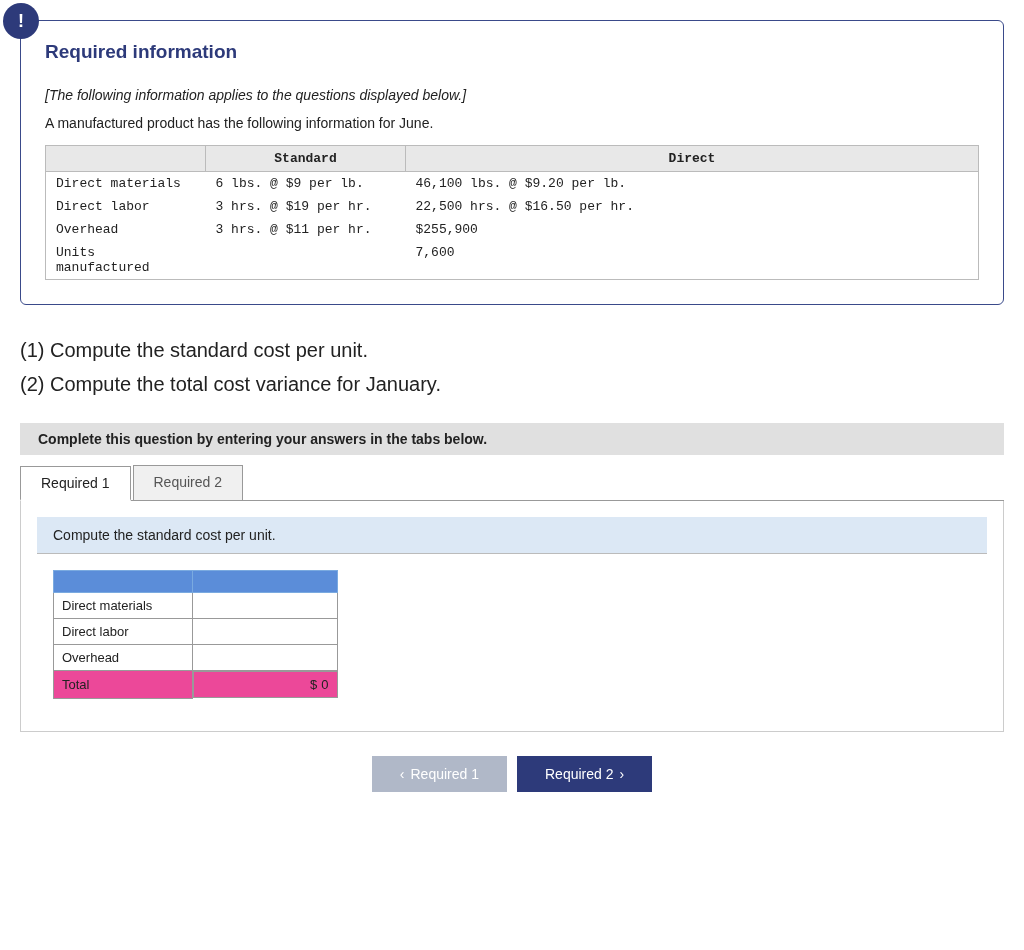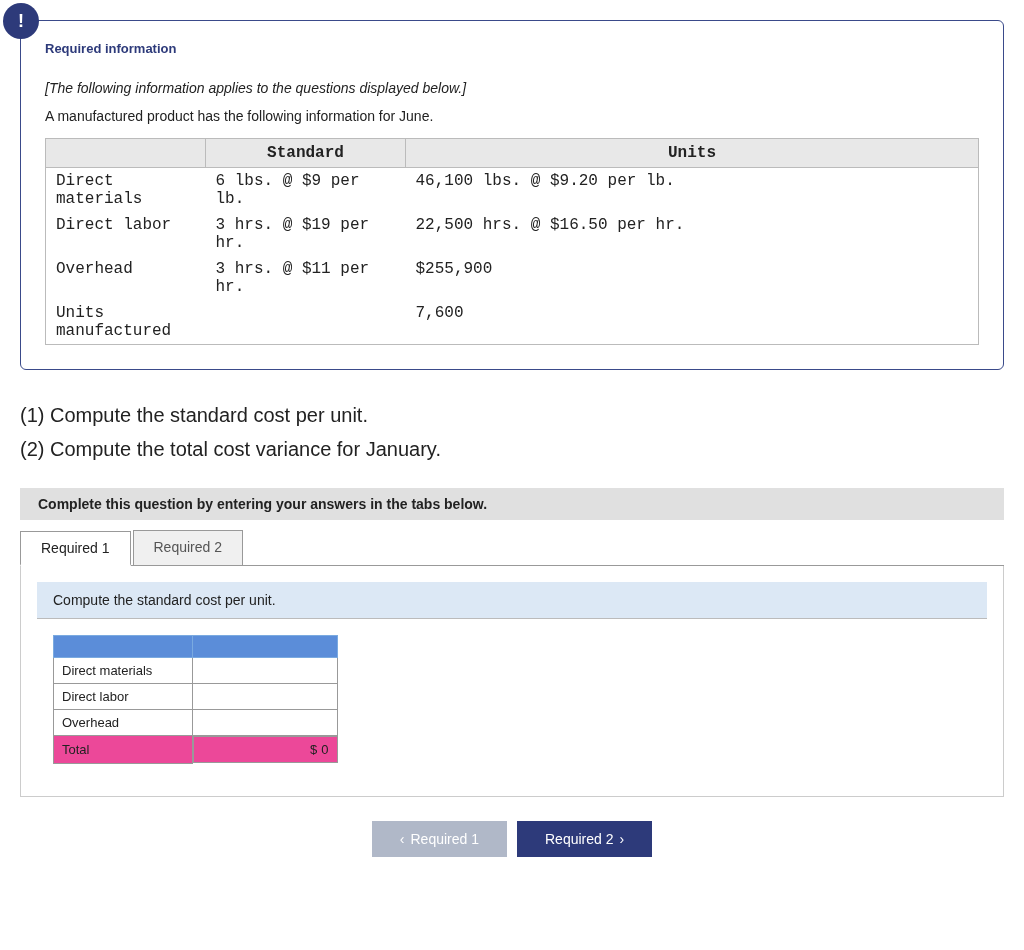--- a/index.html
+++ b/index.html
@@ -32,41 +32,41 @@
       color: #fff;
       font-weight: bold;
       font-size: 18px;
       display: flex;
       align-items: center;
       justify-content: center;
     }
     .required-info-title {
       color: #2d3a7a;
       font-weight: bold;
-      font-size: 13px;
+      font-size: 19px;
       margin-bottom: 8px;
     }
     .info-italic {
       font-style: italic;
       margin-bottom: 12px;
       color: #222;
       font-size: 14px;
       margin-top: 24px;
     }
     .info-desc {
       margin-bottom: 14px;
       font-size: 14px;
     }
 
     
     .data-table {
       width: 100%;
       border-collapse: collapse;
       font-family: 'Courier New', monospace;
-      font-size: 16px;
+      font-size: 13px;
       border: 1px solid #bbb;
     }
     .data-table th {
       background: #e8e8e8;
       text-align: center;
       padding: 5px 10px;
       font-weight: bold;
       border: 1px solid #bbb;
       font-family: 'Courier New', monospace;
     }
@@ -220,21 +220,21 @@
 
   <div class="required-info-title">Required information</div>
   <div class="info-italic">[The following information applies to the questions displayed below.]</div>
   <div class="info-desc">A manufactured product has the following information for June.</div>
 
   <table class="data-table">
     <thead>
       <tr>
         <th class="col-label"></th>
         <th class="col-std">Standard</th>
-        <th class="col-actual">Units</th>
+        <th class="col-actual">Direct</th>
       </tr>
     </thead>
     <tbody>
       <tr>
         <td class="col-label">Direct materials</td>
         <td class="col-std">6 lbs. @ $9 per lb.</td>
         <td class="col-actual">46,100 lbs. @ $9.20 per lb.</td>
       </tr>
       <tr>
         <td class="col-label">Direct labor</td>

